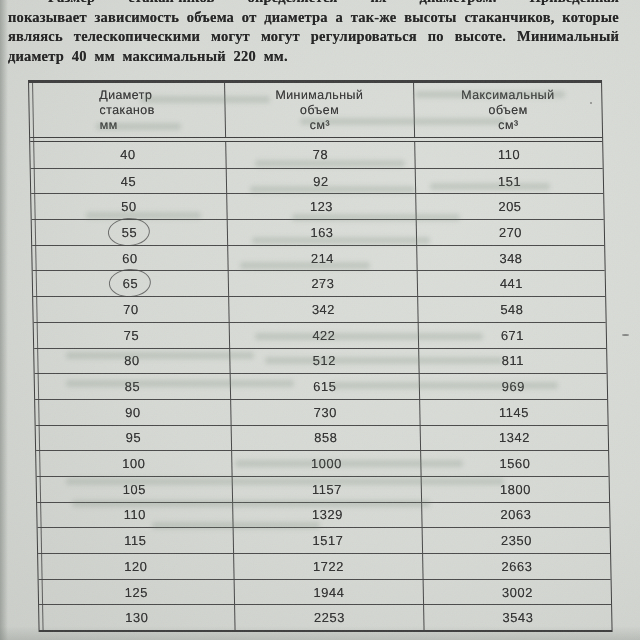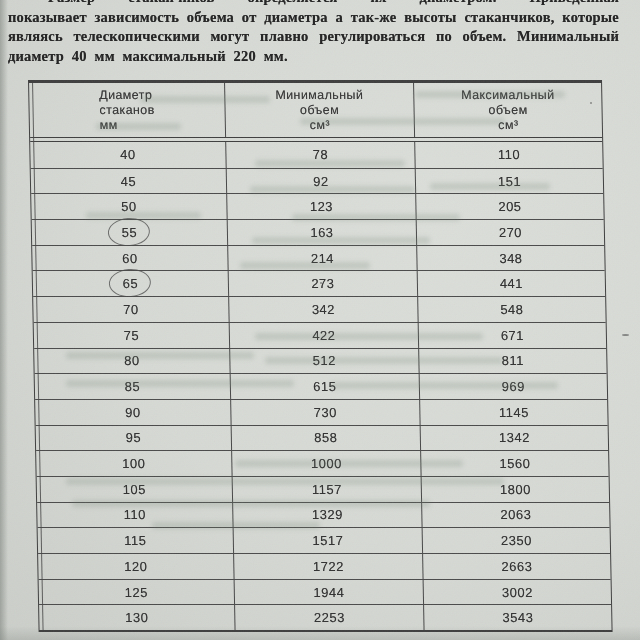--- a/index.html
+++ b/index.html
@@ -81,21 +81,21 @@
   .noise{position:absolute;left:0;top:0;pointer-events:none;opacity:0.055;}
 </style>
 </head>
 <body>
 
 <div class="page">
 
   <div class="paragraph">
     <div class="pline first">Размер стаканчиков определяется их диаметром. Приведенная</div>
     <div class="pline">показывает зависимость объема от диаметра а так-же высоты стаканчиков, которые</div>
-    <div class="pline">являясь телескопическими могут плавно регулироваться по объем. Минимальный</div>
+    <div class="pline">являясь телескопическими могут могут регулироваться по высоте. Минимальный</div>
     <div class="pline last">диаметр 40 мм максимальный 220 мм.</div>
   </div>
 
   <div class="table-wrap">
     <div class="inner-left-line"></div>
     <div class="thead">
       <div class="hcell left-block">
         <div class="hlines">
           <div>Диаметр</div>
           <div>стаканов</div>

